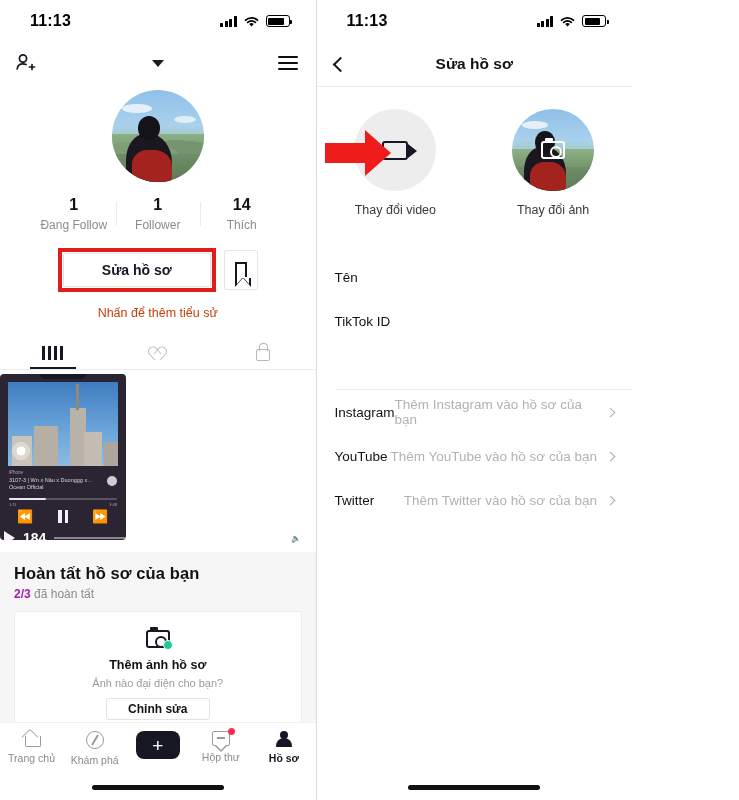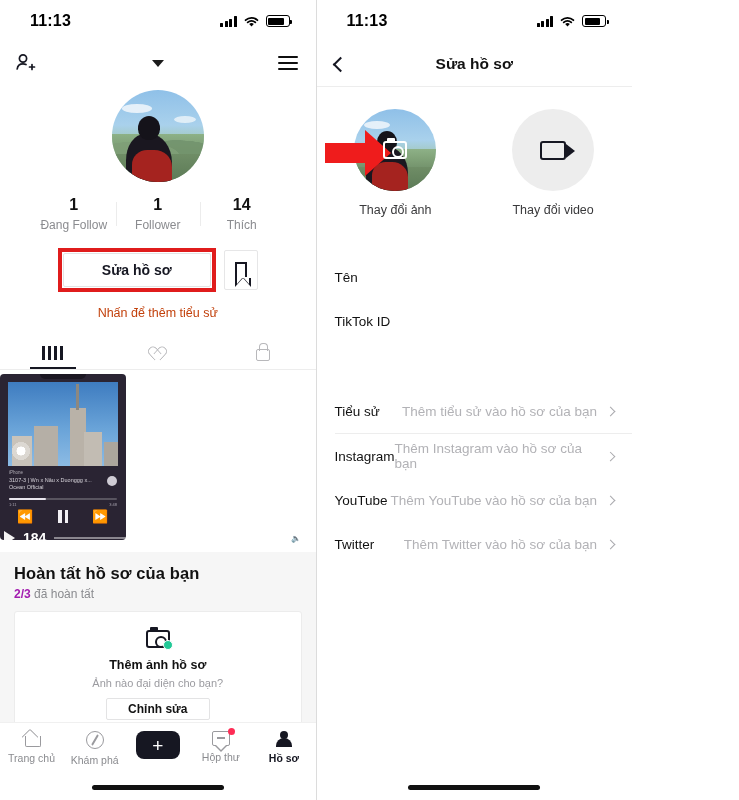--- a/index.html
+++ b/index.html
@@ -429,66 +429,59 @@
     </div>
 
     <div class="rheader">
       <div class="back-chev"></div>
       <div class="rtitle">Sửa hồ sơ</div>
     </div>
     <div class="rdivider"></div>
 
     <div class="media-row">
       <div class="media-col">
+        <div class="media-circle video">
+          <div class="vid-ic"></div>
+        </div>
+        <div class="media-lbl">Thay đổi video</div>
+      </div>
+      <div class="media-col">
         <div class="media-circle photo">
           <div class="cloud1" style="position:absolute;width:26px;height:8px;background:#f2f7fb;border-radius:50%;left:10px;top:12px;opacity:.85"></div>
           <div class="hills" style="position:absolute;left:0;right:0;bottom:22px;height:20px;background:linear-gradient(#8bae7f,#6e8d66);opacity:.9"></div>
           <div class="ground" style="position:absolute;left:0;right:0;bottom:0;height:24px;background:linear-gradient(#6f8d66,#5c7a56)"></div>
           <div class="person" style="position:absolute;left:12px;bottom:0;width:44px;height:60px">
             <div class="body" style="position:absolute;left:0;top:16px;width:42px;height:44px;background:#1a1720;border-radius:40% 48% 0 0 / 55% 60% 0 0"></div>
             <div class="robe" style="position:absolute;left:6px;top:31px;width:36px;height:29px;background:#a5231f;border-radius:38% 44% 0 0 / 46% 52% 0 0"></div>
             <div class="head" style="position:absolute;left:11px;top:0;width:20px;height:22px;background:#15131a;border-radius:50% 50% 45% 45%"></div>
           </div>
           <div class="cam-overlay"></div>
         </div>
         <div class="media-lbl">Thay đổi ảnh</div>
       </div>
-      <div class="media-col">
-        <div class="media-circle video">
-          <div class="vid-ic"></div>
-        </div>
-        <div class="media-lbl">Thay đổi video</div>
-      </div>
     </div>
 
     <div class="arrow-annot">
       <div class="shaft"></div>
         <div class="head"></div>
     </div>
 
     <div class="spacer-lg"></div>
 
     <div class="field">
       <div class="k">Tên</div>
       <div class="v"></div>
     </div>
     <div class="field">
       <div class="k">TikTok ID</div>
       <div class="v"></div>
     </div>
 
     <div style="height:46px"></div>
 
-    <div class="field">
-      <div class="k">Tiểu sử</div>
-      <div class="v">
-        <span>Thêm tiểu sử vào hồ sơ của bạn</span>
-        <span class="row-chev"></span>
-      </div>
-    </div>
     <div class="sep"></div>
 
     <div class="field">
       <div class="k">Instagram</div>
       <div class="v">
         <span>Thêm Instagram vào hồ sơ của bạn</span>
         <span class="row-chev"></span>
       </div>
     </div>
     <div class="field">

